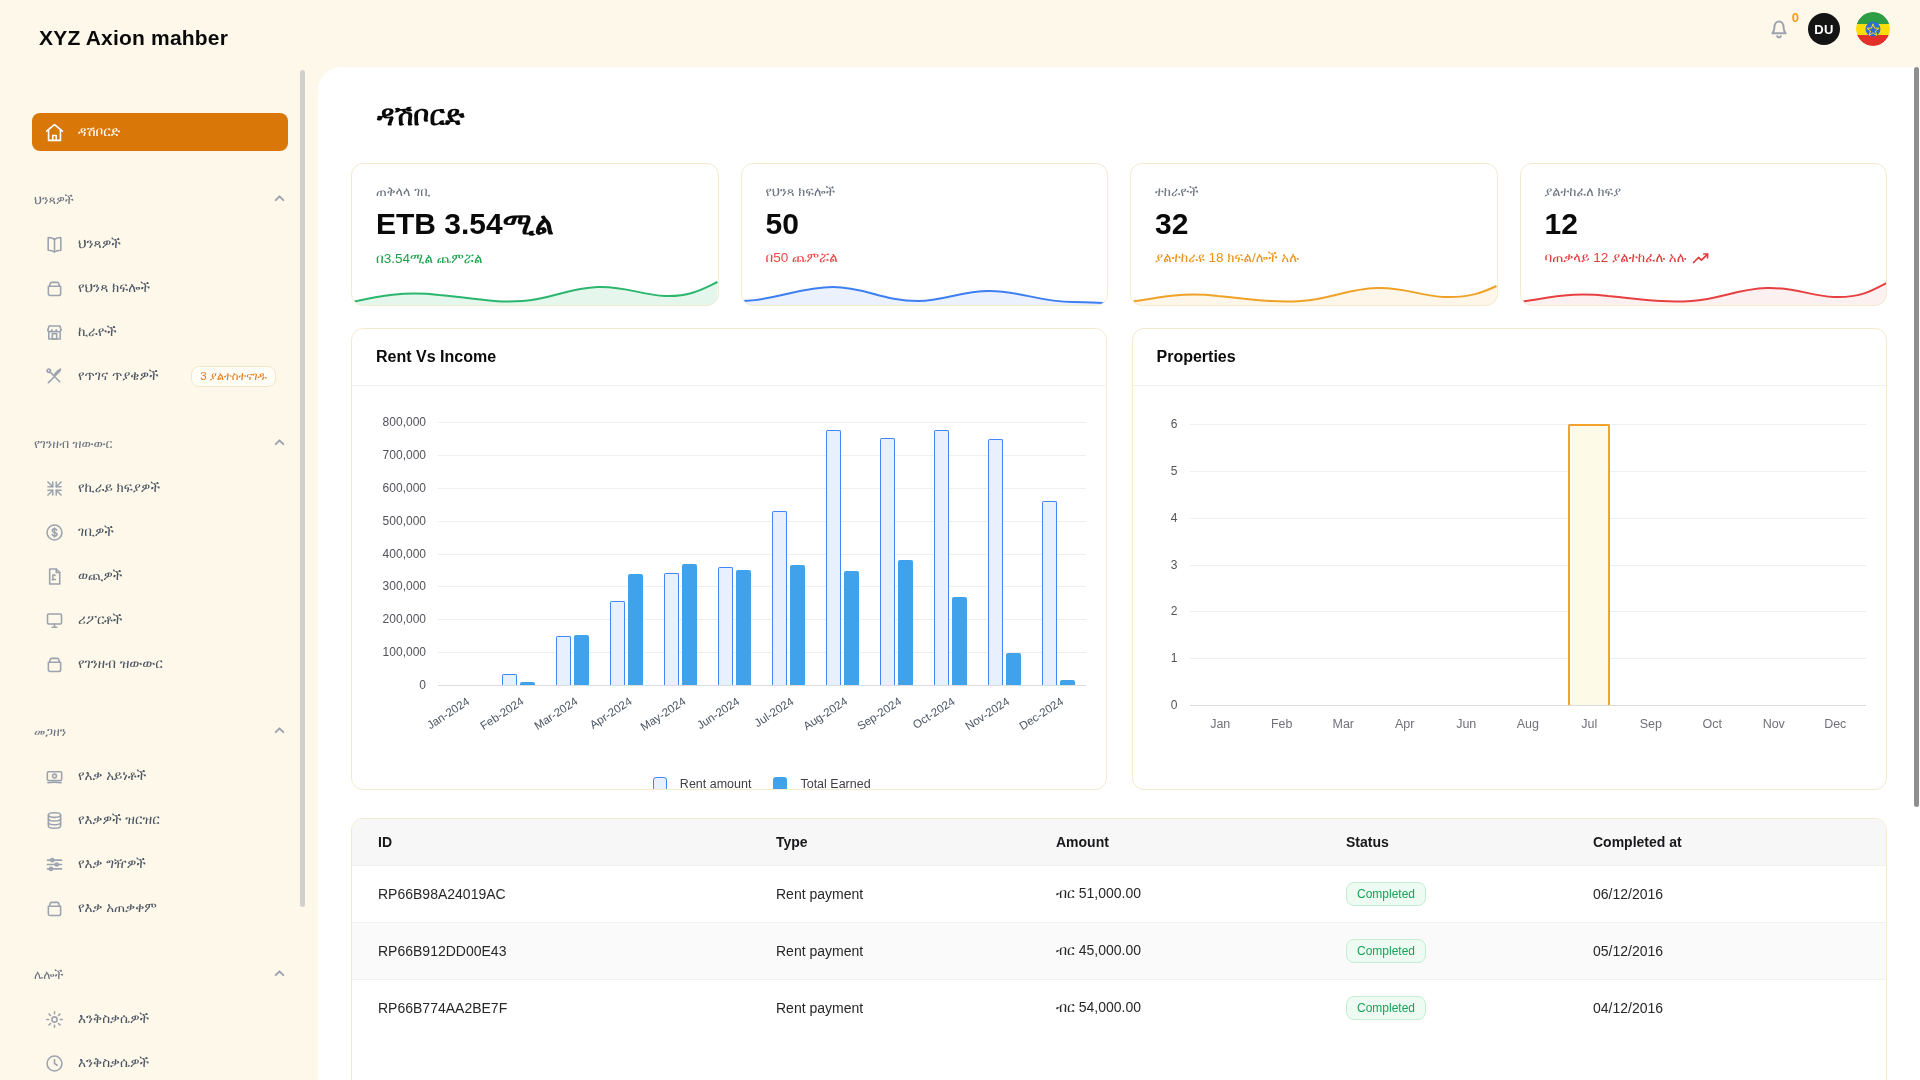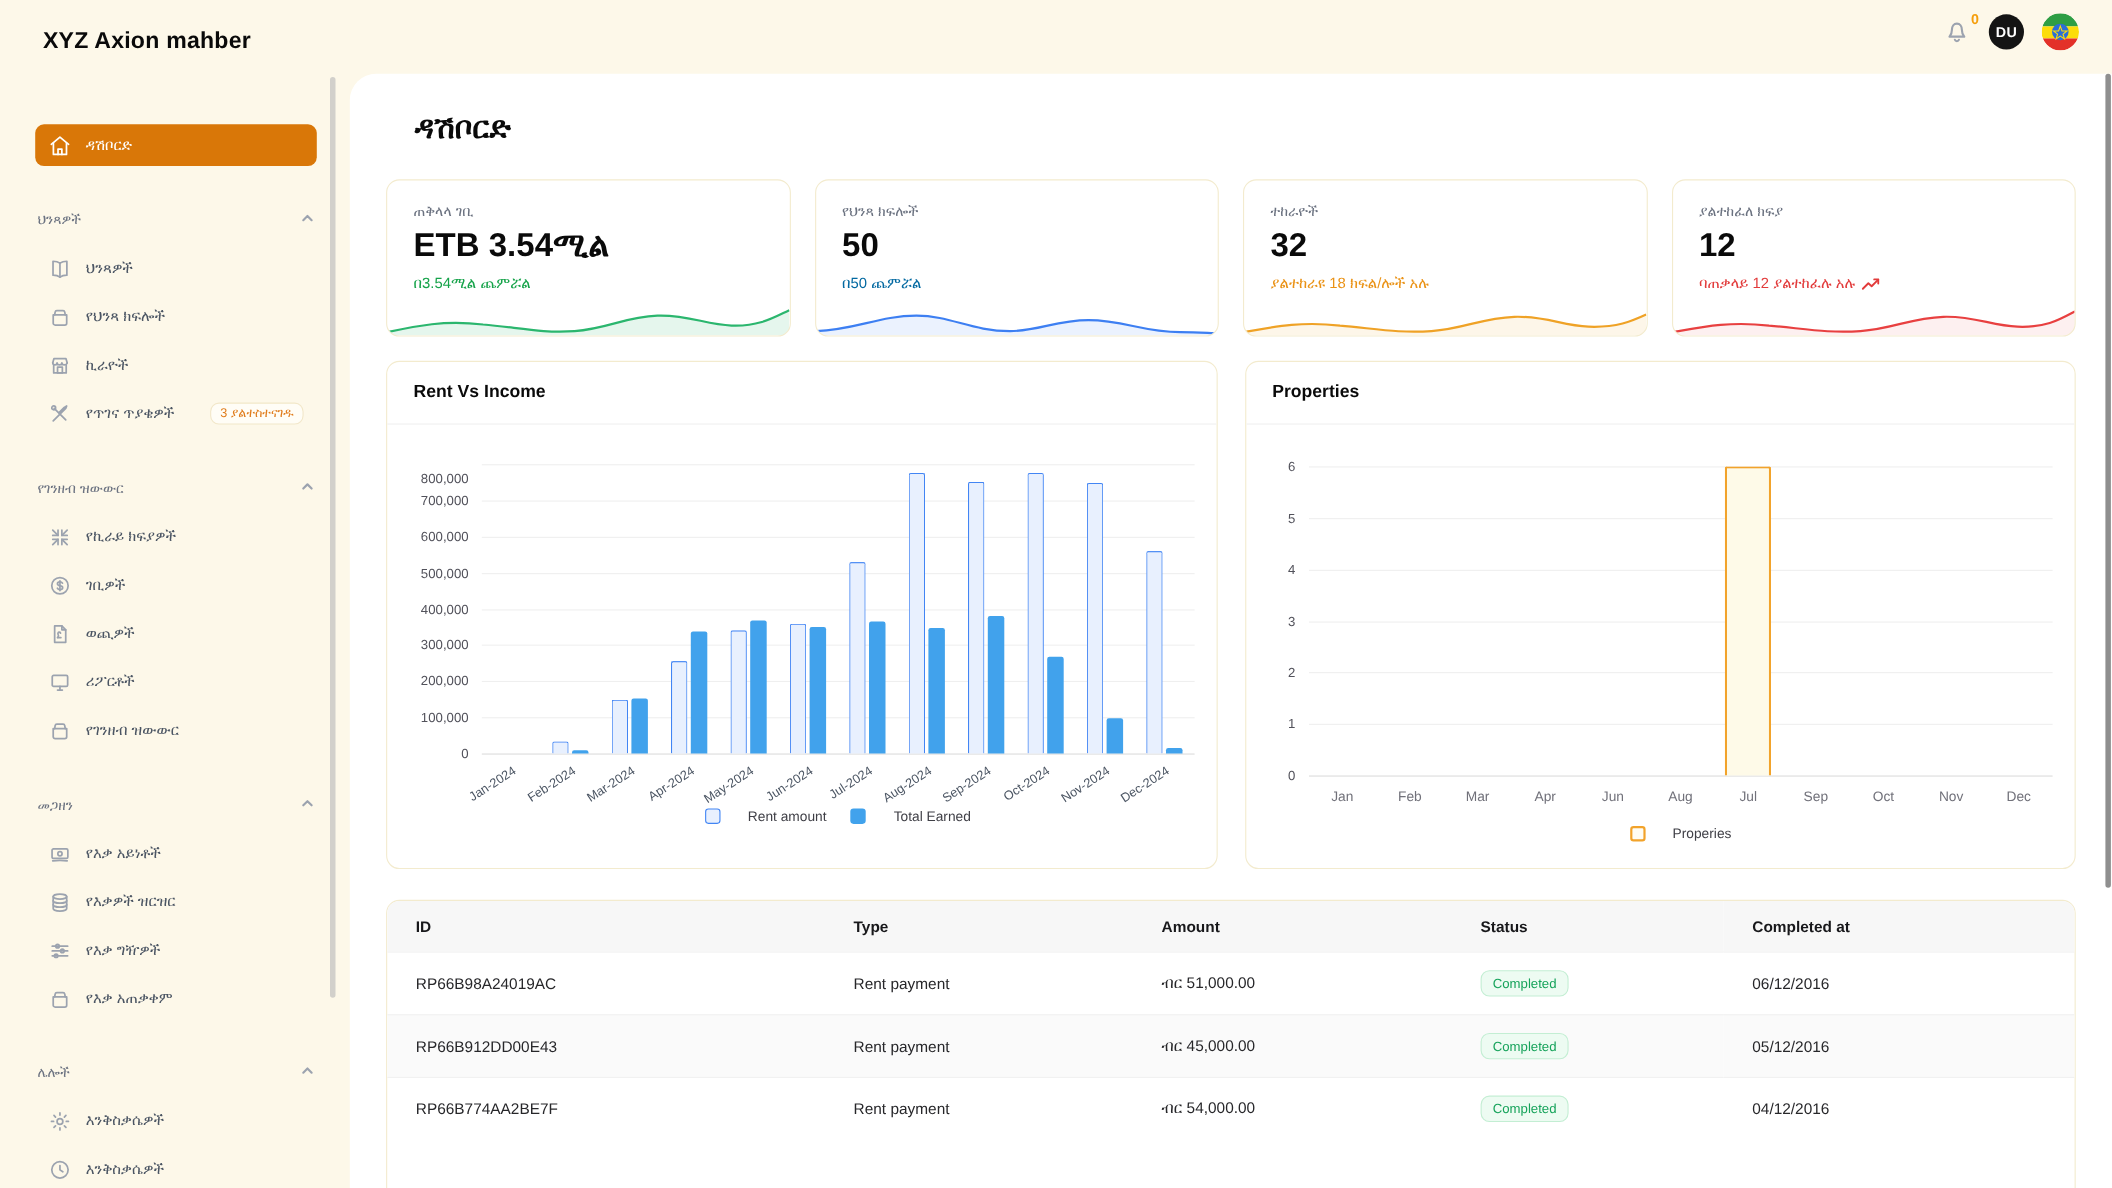--- a/index.html
+++ b/index.html
@@ -36,21 +36,21 @@
   
   .main-panel { position:absolute; left:318px; top:67px; width:1602px; height:1200px; background:#FFFFFF; border-radius:24px 0 0 0; padding:0 33px; }
   .page-title { margin:33px 0 0 26px; font-size:28px; font-weight:700; color:#0A0A0A; }
 
   
   .stats-row { display:flex; gap:22px; margin-top:30px; }
   .stat-card { position:relative; flex:1; height:143px; background:#fff; border:1px solid #F3EBCE; border-radius:12px; padding:20px 24px 0; overflow:hidden; }
   .stat-label { font-size:13px; color:#6B7280; }
   .stat-value { font-size:30px; font-weight:700; color:#0A0A0A; margin-top:7px; }
   .stat-sub { font-size:13.5px; margin-top:9px; display:flex; align-items:center; gap:6px; }
-  .sub-green { color:#16A34A; } .sub-blue { color:#0369a1; } .sub-orange { color:#EA9215; } .sub-red { color:#E23B3B; }
+  .sub-green { color:#16A34A; } .sub-blue { color:#ef4444; } .sub-orange { color:#EA9215; } .sub-red { color:#E23B3B; }
   .sparkline { position:absolute; left:0; right:0; bottom:0; height:30px; width:100%; }
 
   
   .charts-row { display:flex; gap:25px; margin-top:22px;border-radius:29px; }
   .chart-card { flex:1; height:462px; background:#fff; border:1px solid #F3EBCE; border-radius:12px; overflow:hidden; }
   .chart-card-header { height:57px; display:flex; align-items:center; padding:0 24px; border-bottom:1px solid #F0F0F0; }
   .chart-title { font-size:16px; font-weight:700; color:#0A0A0A; }
   .chart-body-rent { padding:36px 20px 0 86px; }
   .chart-body-prop { padding:38px 20px 0 57px; }
   .plot { position:relative; }
@@ -64,21 +64,21 @@
   .bar { border-radius:2px 2px 0 0; }
   .bar-rent { width:15px; background:#E8F0FE; border:1.5px solid #4285F4; border-bottom:none; }
   .bar-earned { width:15px; background:#41A2EC; }
   .bar-prop { width:42px; background:#FEFAE8; border:2px solid #F2A32B; border-bottom:none; }
   .xlabel { position:absolute; }
   .xlabel.rot { top:calc(100% + 10px); right:50%; transform:rotate(-33deg); transform-origin:100% 0; font-size:11.5px; color:#4B5563; white-space:nowrap; }
   .xlabel.flat { top:calc(100% + 12px); left:50%; transform:translateX(-50%); font-size:12.5px; color:#71717A; }
   .xlabel-space-rent { height:46px; }
   .xlabel-space-prop { height:42px; }
   .legend { display:flex; justify-content:center; gap:22px; margin-top:4px; }
-  .legend-item { display:flex; align-items:center; gap:25px; font-size:12.5px; color:#3F3F46; cursor:pointer; }
+  .legend-item { display:flex; align-items:center; gap:13px; font-size:12.5px; color:#3F3F46; cursor:pointer;margin-top:42px; }
   .legend-swatch { width:14px; height:14px; border-radius:3px; }
   .swatch-rent { background:#E8F0FE; border:1.5px solid #4285F4; }
   .swatch-earned { background:#41A2EC; }
   .swatch-prop { background:#FFFDF4; border:2px solid #F2A32B; }
 
   
   .tx-card { margin-top:28px; background:#fff; border:1px solid #F3EBCE; border-radius:12px; min-height:292px; overflow:hidden; }
   .tx-title { padding:21px 26px 17px; font-size:16.5px; font-weight:700; color:#0A0A0A; }
   table { width:100%; border-collapse:collapse; table-layout:fixed; }
   col.c1{width:398px;} col.c2{width:280px;} col.c3{width:290px;} col.c4{width:247px;}
@@ -369,21 +369,21 @@
             <div class="ylabel" style="top: 62.5%;">300,000</div>
             <div class="gridline" style="top: 50%;"></div>
             <div class="ylabel" style="top: 50%;">400,000</div>
             <div class="gridline" style="top: 37.5%;"></div>
             <div class="ylabel" style="top: 37.5%;">500,000</div>
             <div class="gridline" style="top: 25%;"></div>
             <div class="ylabel" style="top: 25%;">600,000</div>
             <div class="gridline" style="top: 12.5%;"></div>
             <div class="ylabel" style="top: 12.5%;">700,000</div>
             <div class="gridline" style="top: 0%;"></div>
-            <div class="ylabel" style="top: 0%; margin-top: 13px;">800,000</div>
+            <div class="ylabel" style="top: 0%;">800,000</div>
             <div class="groups">
               <div class="group">
                 <div class="bar bar-rent" style="height: 0%; visibility: hidden;"></div>
                 <div class="bar bar-earned" style="height: 0%; visibility: hidden;"></div>
                 <div class="xlabel rot">Jan-2024</div>
               </div>
               <div class="group">
                 <div class="bar bar-rent" style="height: 4.375%;"></div>
                 <div class="bar bar-earned" style="height: 1.25%;"></div>
                 <div class="xlabel rot">Feb-2024</div>

